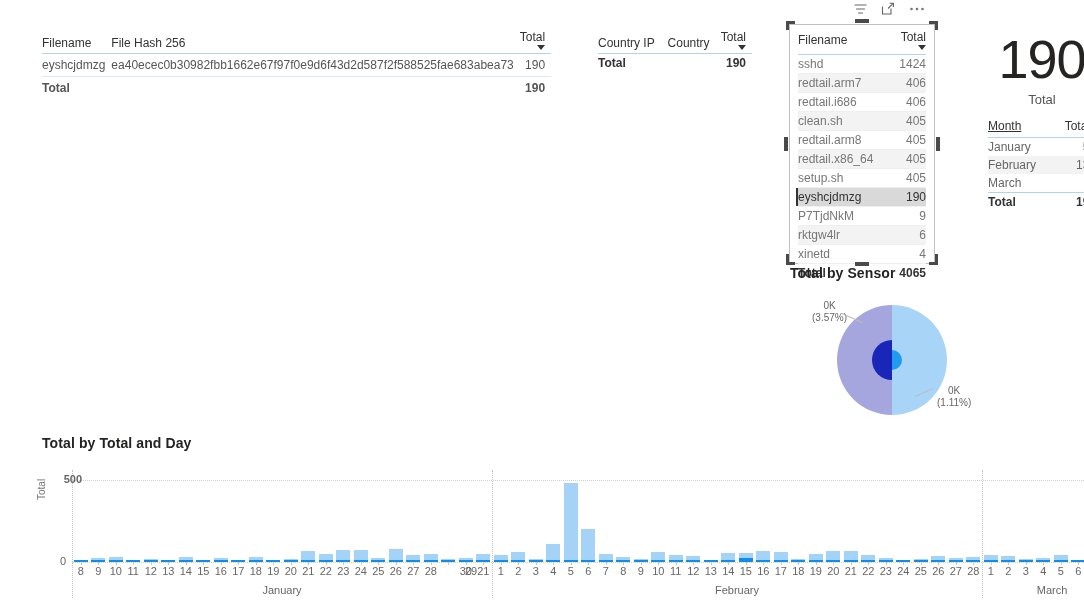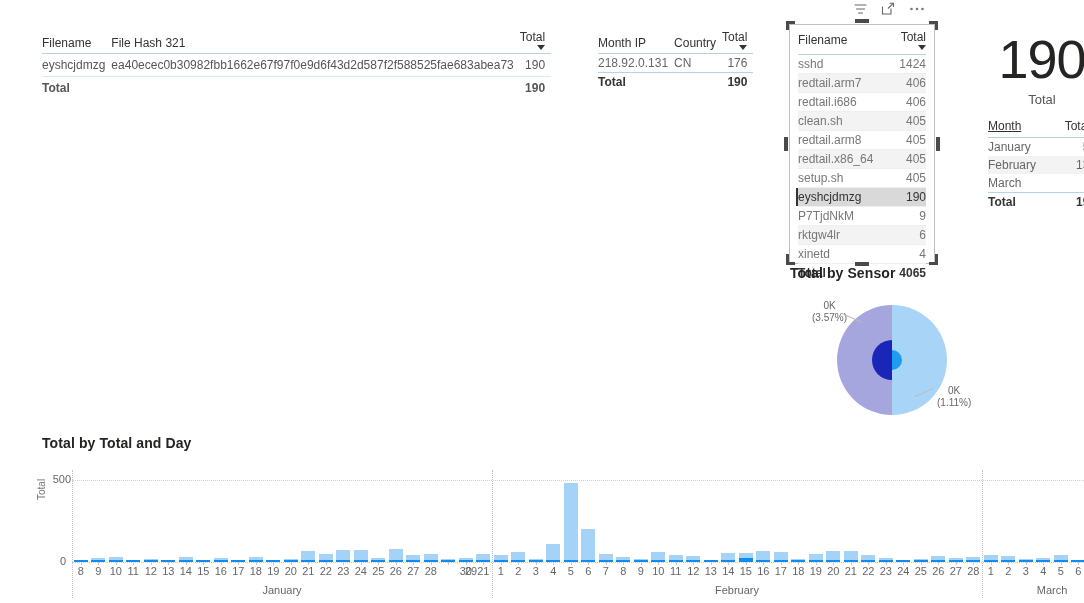--- a/index.html
+++ b/index.html
@@ -200,21 +200,21 @@
 </head>
 <body>
 
 <div id="root">
 
   <div class="pbi-table" id="table-hash">
     <table>
       <thead>
         <tr>
           <th style="width:72px">Filename</th>
-          <th style="width:auto">File Hash 321</th>
+          <th style="width:auto">File Hash 256</th>
           <th class="num sort-head" style="width:40px">
             <span>Total</span>
             <span class="sort-caret"></span>
           </th>
         </tr>
         <tr class="hdr-rule">
             <td colspan="3" style="padding:0;height:2px;border-bottom:1.5px solid #B4D2E8;"></td>
           </tr>
       </thead>
       <tbody>
@@ -229,34 +229,29 @@
           <td class="num">190</td>
         </tr>
       </tbody>
     </table>
   </div>
 
   <div class="pbi-table" id="table-srcip">
     <table>
       <thead>
         <tr>
-          <th style="width:74px">Month IP</th>
+          <th style="width:74px">Country IP</th>
           <th style="width:44px">Country</th>
           <th class="num sort-head" style="width:36px">
             <span>Total</span>
             <span class="sort-caret"></span>
           </th>
         </tr>
       </thead>
       <tbody>
-        <tr>
-          <td>218.92.0.131</td>
-          <td>CN</td>
-          <td class="num">176</td>
-        </tr>
         <tr class="total-row">
           <td>Total</td>
           <td></td>
           <td class="num">190</td>
         </tr>
       </tbody>
     </table>
   </div>
 
   <div class="vis-toolbar">
@@ -855,16 +850,16 @@
       <div class="tick-lbl" style="left: 1071.25px;">9</div>
       <div class="month-lbl" style="left: 240px;">January</div>
       <div class="month-lbl" style="left: 695px;">February</div>
       <div class="month-sep" style="left: 450px;"></div>
       <div class="month-lbl" style="left: 1010px;">March</div>
       <div class="month-sep" style="left: 940px;"></div>
       <div class="month-sep" style="left: 30px;"></div>
       <div class="gridline" style="top: 100px;"></div>
       <div class="ytick" style="top: 93px; left: 0px; width: 24px;">0</div>
       <div class="gridline" style="top: 17.8571px;"></div>
-      <div class="ytick" style="top: 10.8571px; left: 5px; width: 24px;">500</div>
+      <div class="ytick" style="top: 10.8571px; left: 16px; width: 24px; font-weight: bold;">500</div>
     </div>
 
 </div>
 
 </body></html>

